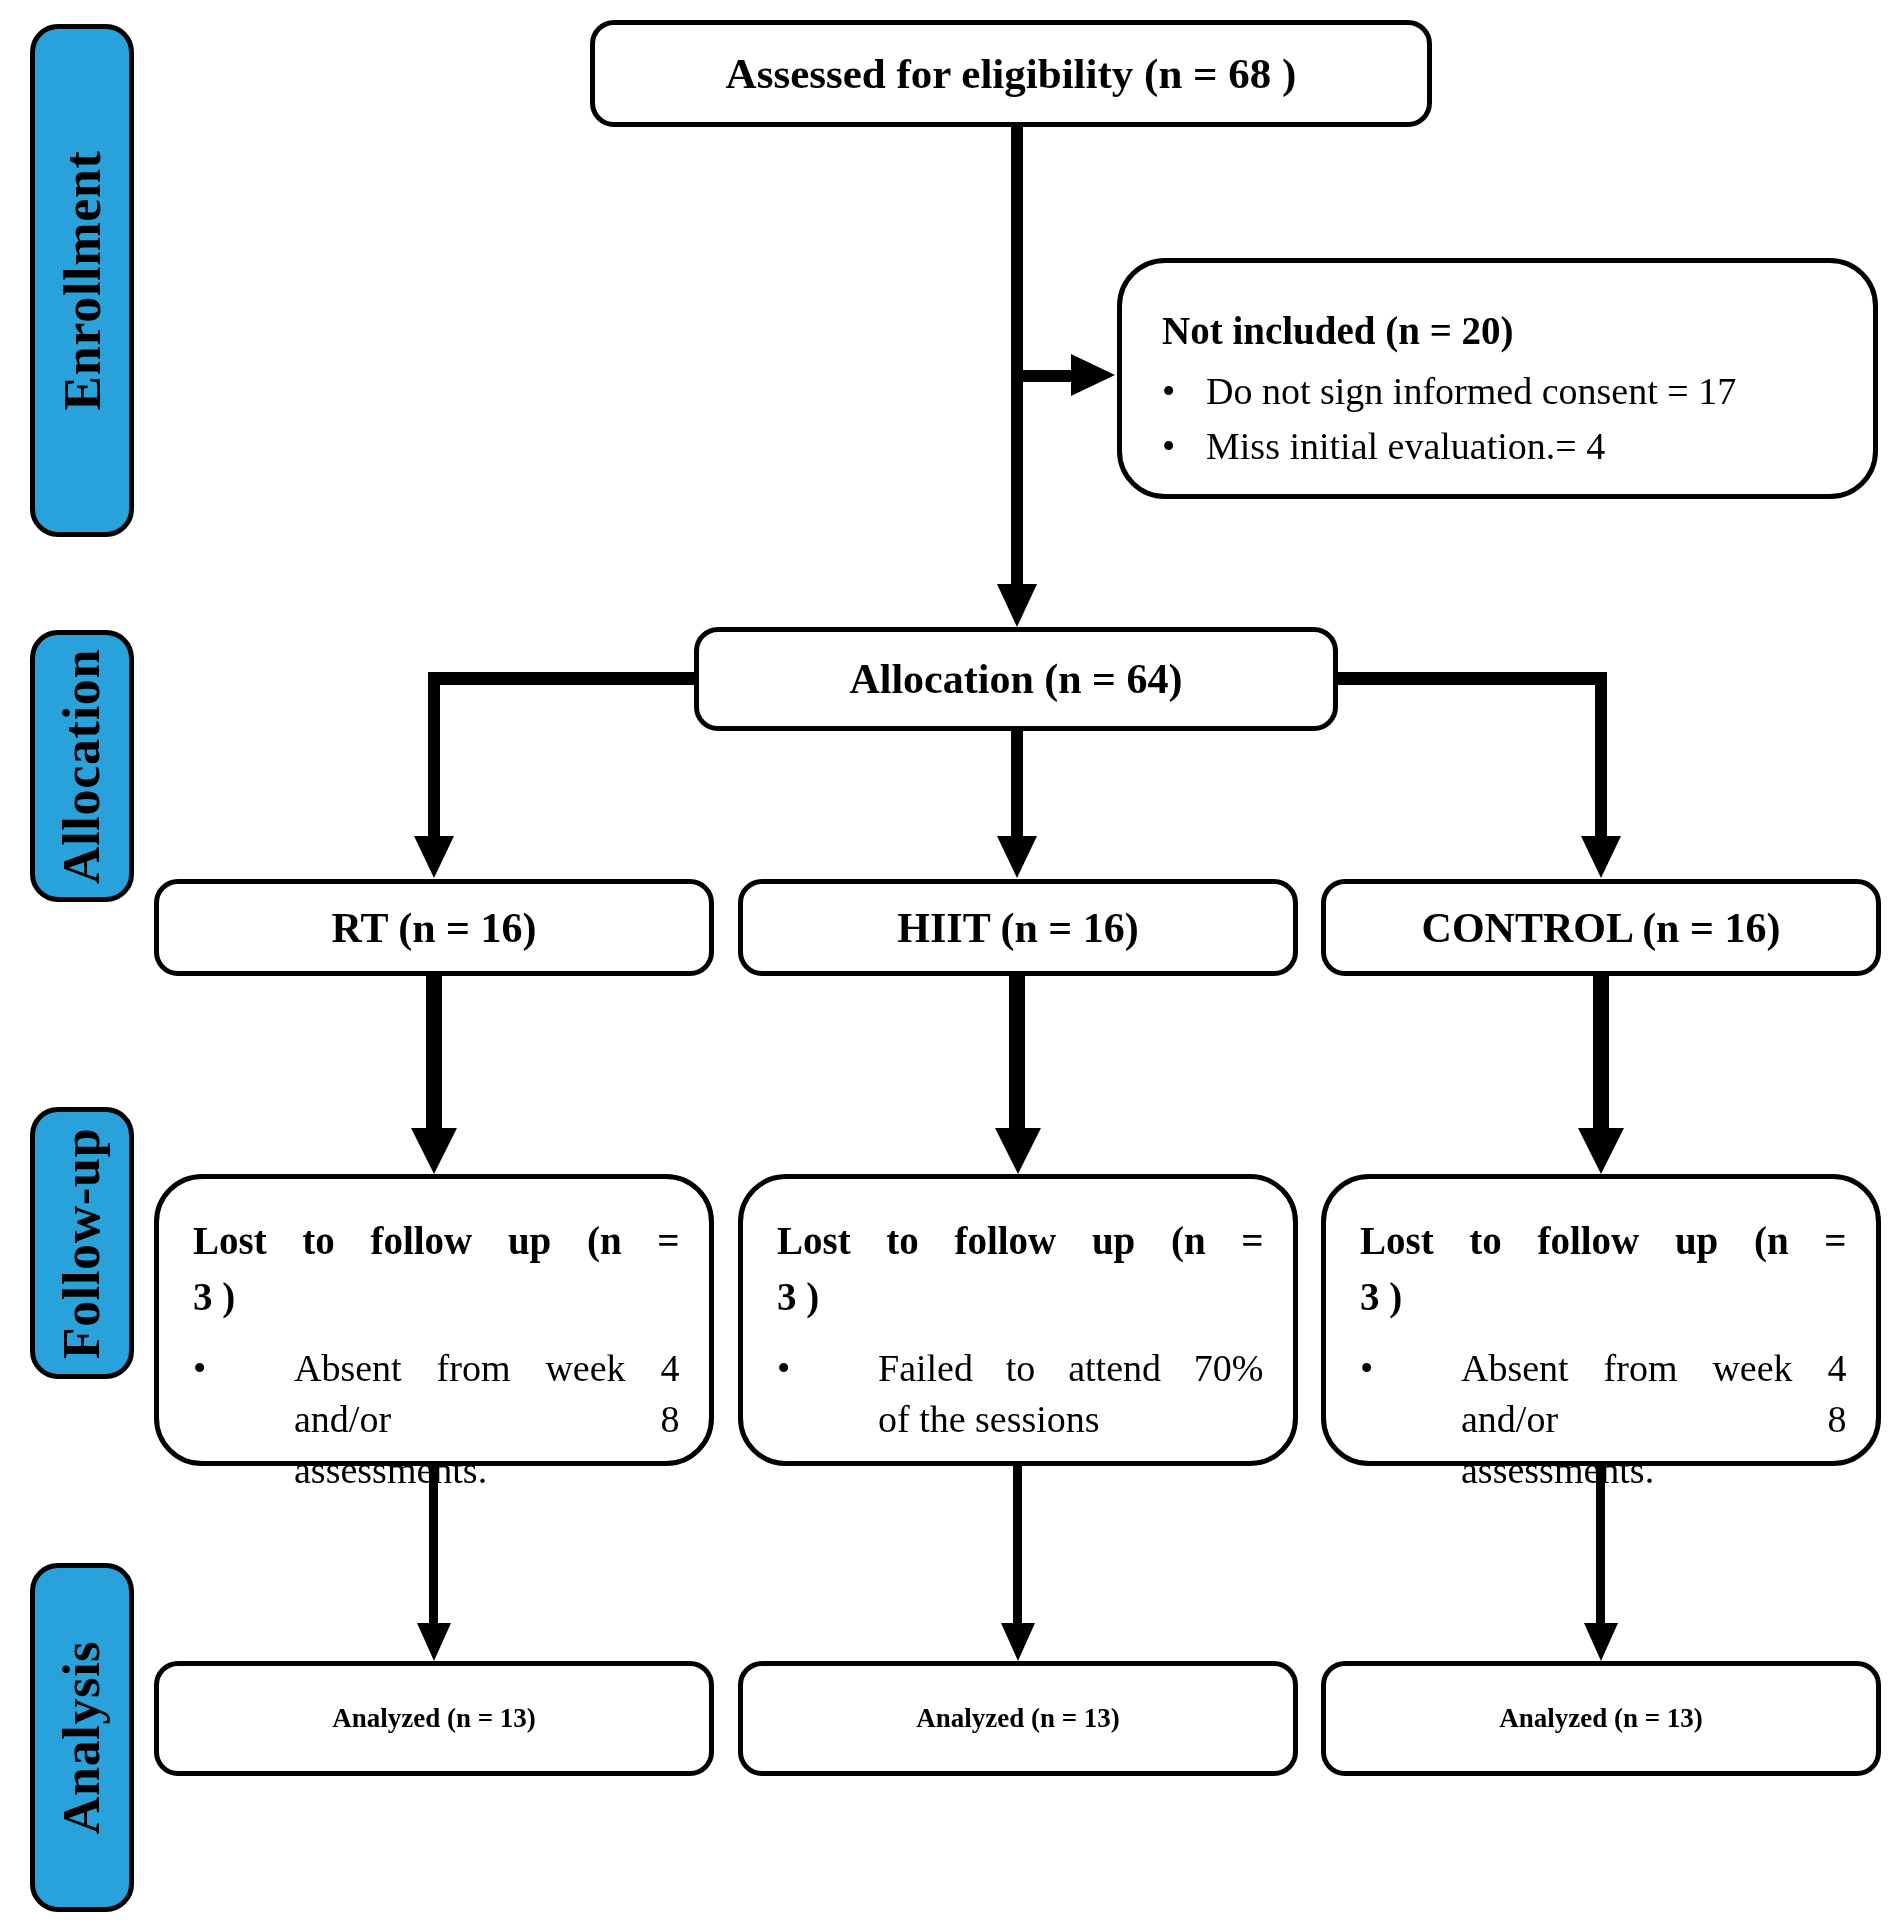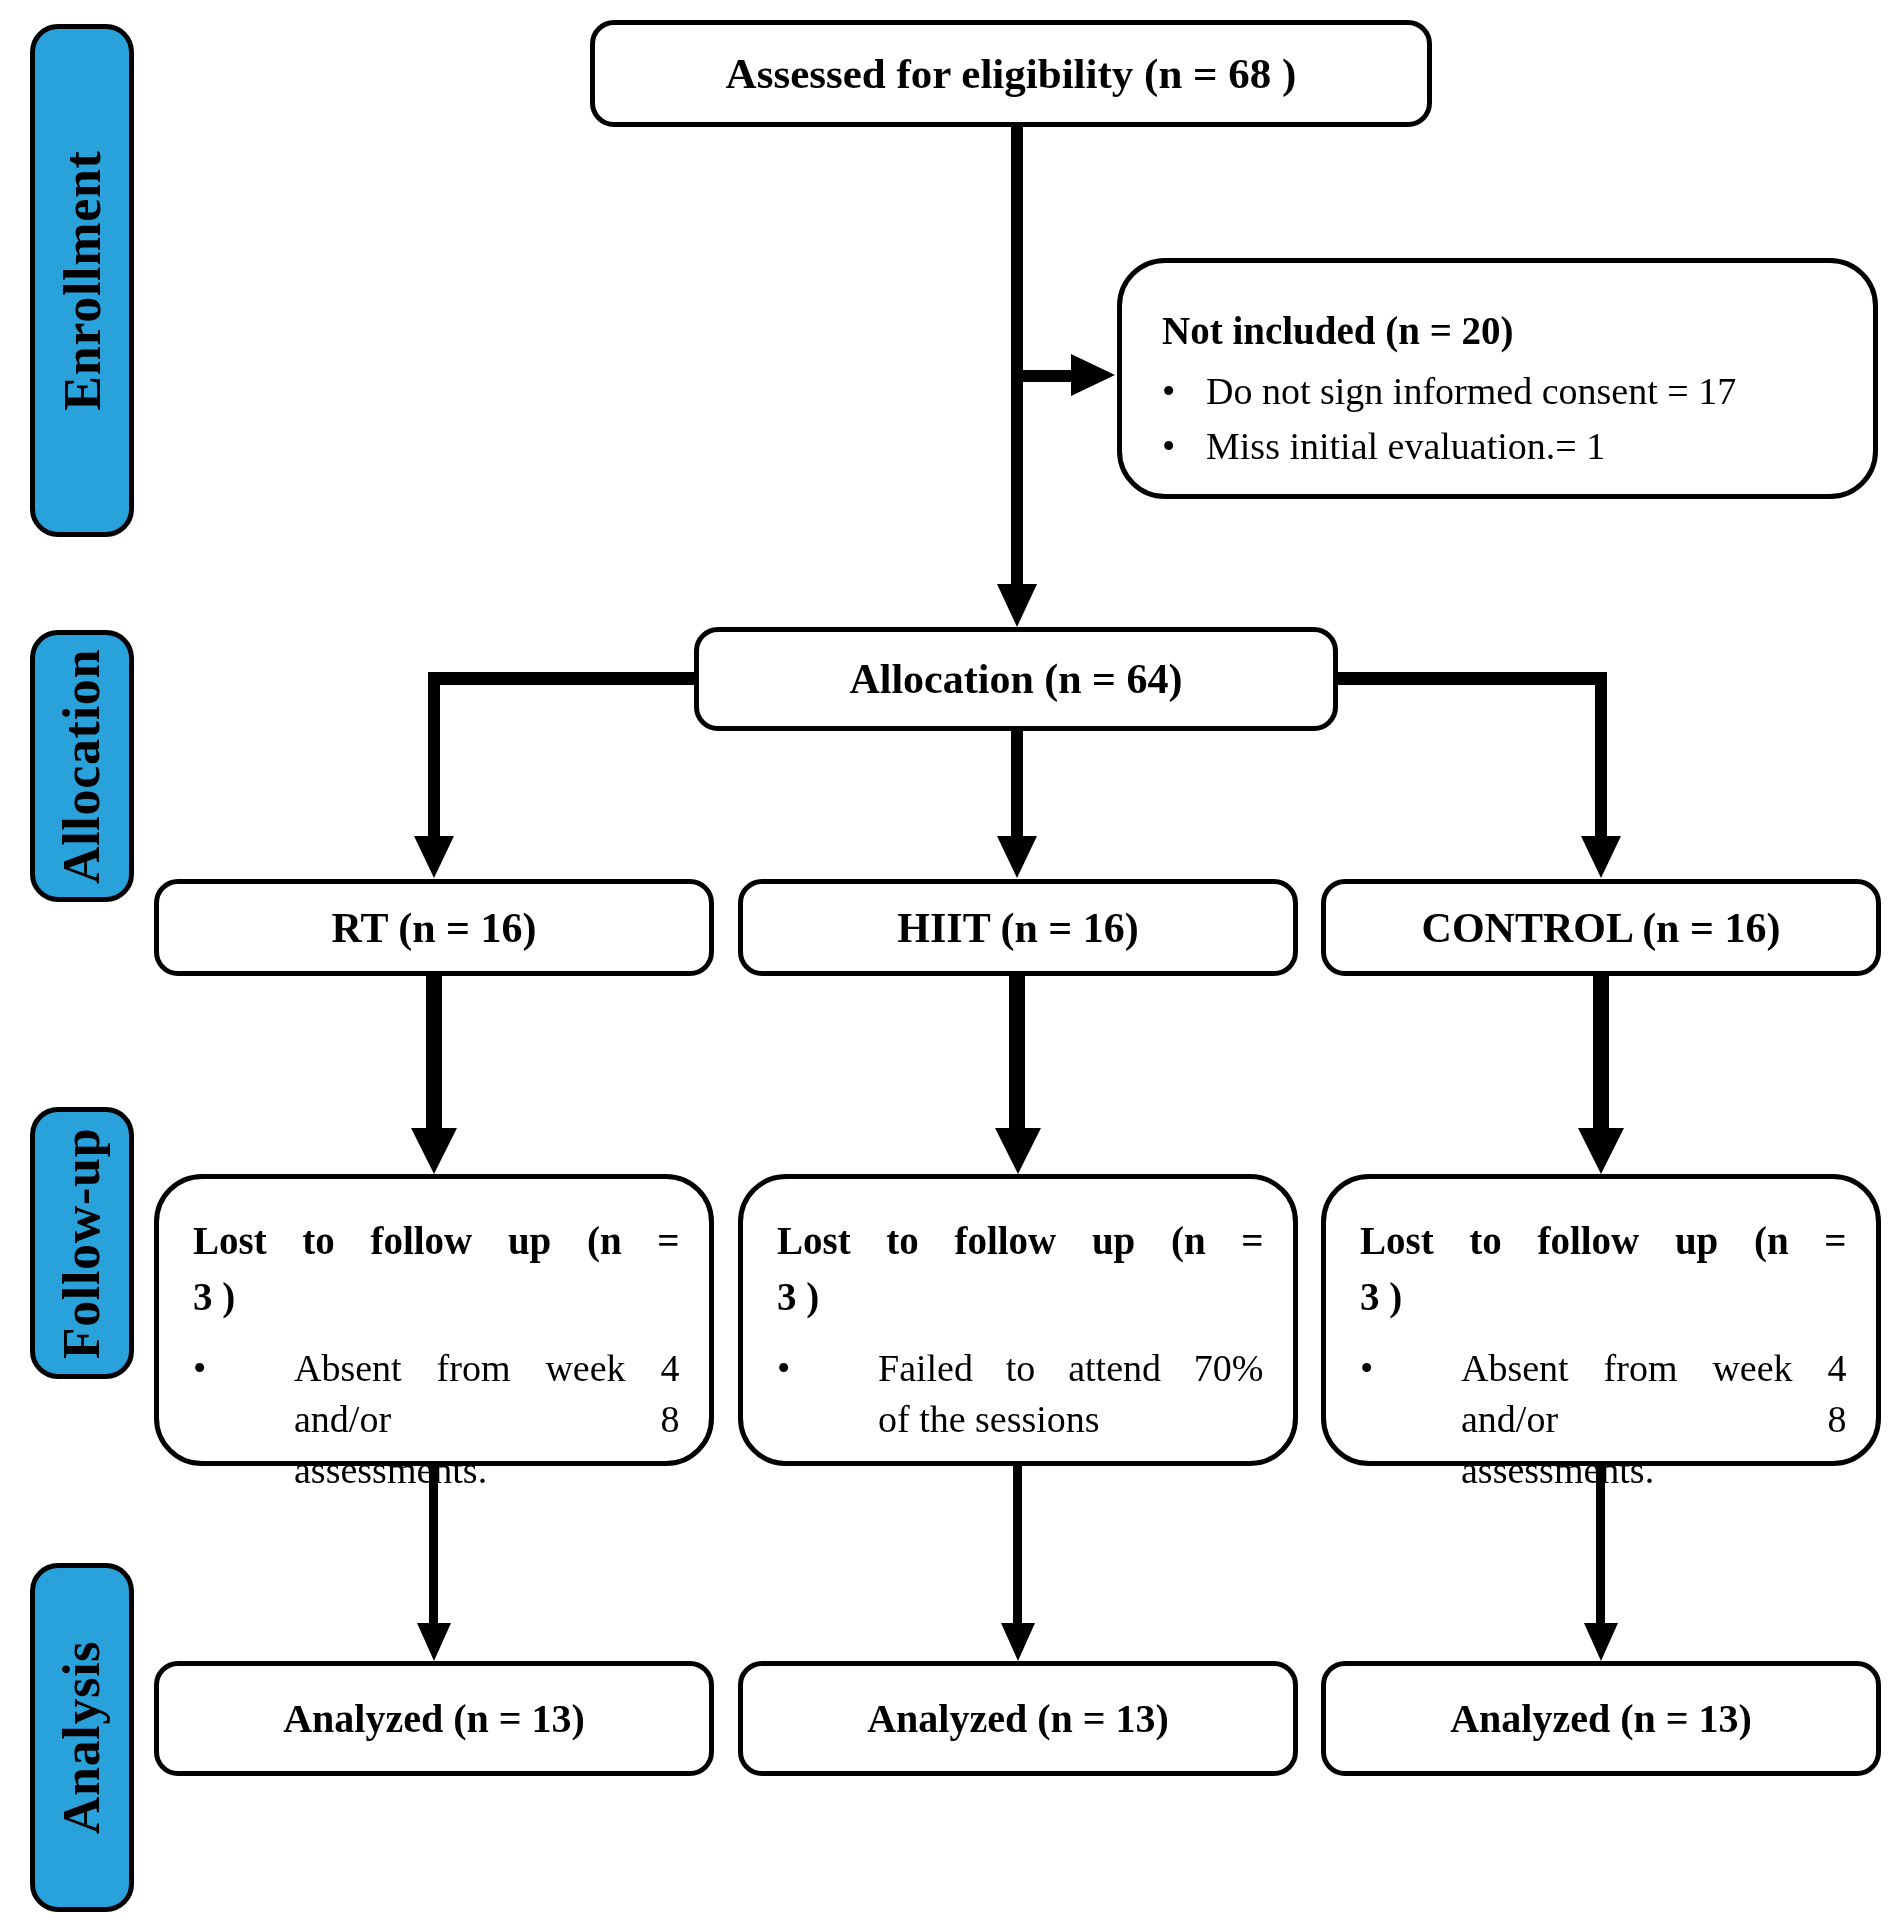--- a/index.html
+++ b/index.html
@@ -33,21 +33,21 @@
     border:5.4px solid #000;
     border-radius:24px;
     box-sizing:border-box;
   }
   .box.round-lg{border-radius:48px;}
   .box.center{
     display:flex;align-items:center;justify-content:center;
     text-align:center;
   }
   .title{font-weight:bold;font-size:42px;}
-  .title.sm{font-size:40px;}
+  .title.sm{font-size:27px;}
   
   .pad{padding:32px 29.5px 20px 34px;box-sizing:border-box;height:100%;display:flex;flex-direction:column;}
   .h-l1{display:block;font-weight:bold;font-size:39px;line-height:59px;text-align:justify;text-align-last:justify;}
   .h-l2{display:block;font-weight:bold;font-size:39px;line-height:54px;}
   .bullet-row{display:flex;margin-top:19px;font-size:38px;line-height:51px;}
   .bullet-row .marker{width:101px;flex:0 0 101px;}
   .bullet-row .marker.narrow{width:44px;flex:0 0 44px;}
   .btxt{flex:1;}
   .j-line{display:block;text-align:justify;text-align-last:justify;}
   .sb-line{display:flex;justify-content:space-between;}
@@ -87,21 +87,21 @@
 
   <div class="box round-lg" style="left:1117px;top:258px;width:761px;height:241px;">
     <div class="pad" style="padding:37px 20px 20px 40px;">
       <span class="h-l2" style="line-height:62px;">Not included (n = 20)</span>
       <div class="bullet-row" style="margin-top:4px;">
         <span class="marker narrow">•</span>
         <span class="btxt n-line">Do not sign informed consent = 17</span>
       </div>
       <div class="bullet-row" style="margin-top:4px;">
         <span class="marker narrow">•</span>
-        <span class="btxt n-line">Miss initial evaluation.= 1</span>
+        <span class="btxt n-line">Miss initial evaluation.= 4</span>
       </div>
     </div>
   </div>
 
   <div class="box center" style="left:694px;top:627px;width:644px;height:104px;">
     <span class="title">Allocation (n = 64)</span>
   </div>
 
   <div class="shaft" style="left:434px;top:672px;width:260px;height:13.4px;"></div>
   <div class="shaft" style="left:1338px;top:672px;width:263px;height:13.4px;"></div>

